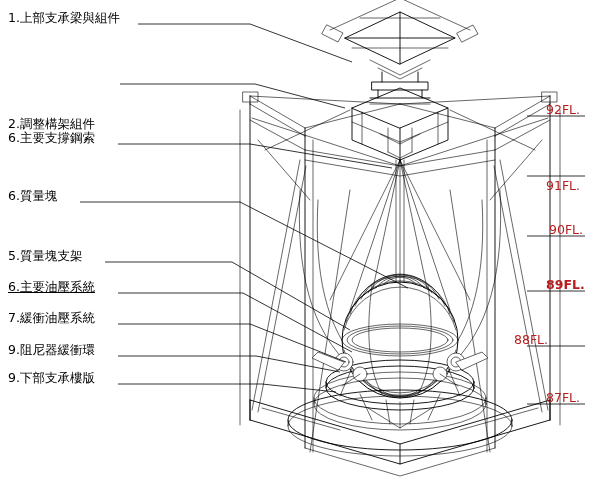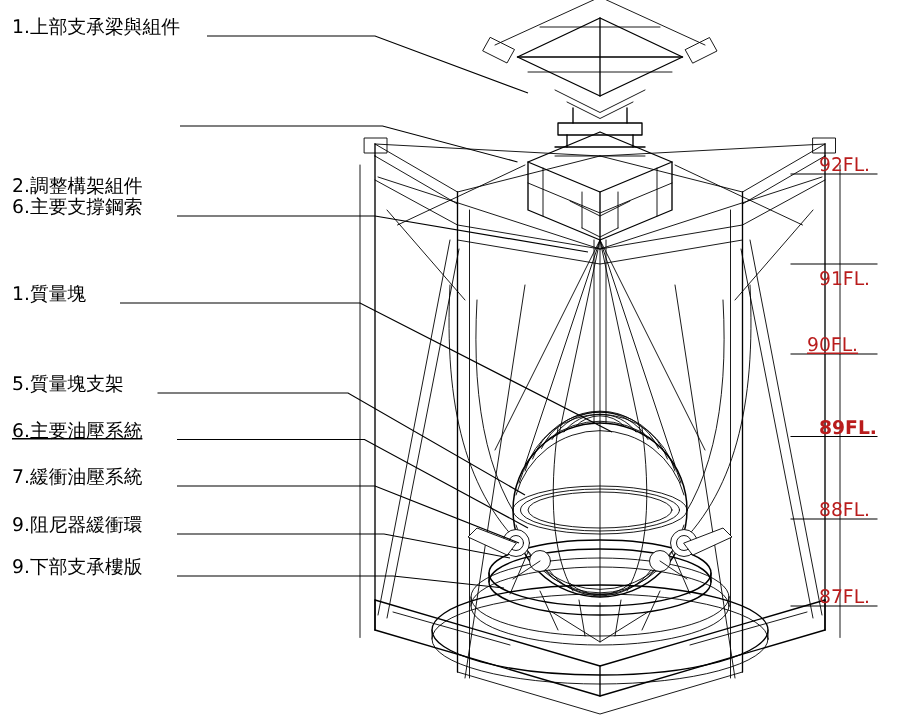--- a/index.html
+++ b/index.html
@@ -229,27 +229,27 @@
       <path d="M527 236 L585 236"></path>
       <path d="M527 291 L585 291"></path>
       <path d="M527 346 L585 346"></path>
       <path d="M527 404 L585 404"></path>
     </g>
   </svg>
 
   <div class="label" style="left:8px; top:12px;">1.上部支承梁與組件</div>
   <div class="label" style="left:8px; top:72px;margin-top:46px;">2.調整構架組件</div>
   <div class="label" style="left:8px; top:132px;">6.主要支撐鋼索</div>
-  <div class="label" style="left:8px; top:190px;">1.質量塊</div>
+  <div class="label" style="left:8px; top:190px;">6.質量塊</div>
   <div class="label" style="left:8px; top:250px;">5.質量塊支架</div>
   <div class="label" style="left:8px; top:281px;text-decoration:underline;">6.主要油壓系統</div>
   <div class="label" style="left:8px; top:312px;">7.緩衝油壓系統</div>
   <div class="label" style="left:8px; top:344px;">9.阻尼器緩衝環</div>
   <div class="label" style="left:8px; top:372px;">9.下部支承樓版</div>
 
   <div class="floor-label" style="left:546px; top:104px;">92FL.</div>
   <div class="floor-label" style="left:546px; top:180px;">91FL.</div>
-  <div class="floor-label" style="left:538px; top:224px;text-decoration:underline;">90FL.</div>
+  <div class="floor-label" style="left:549px; top:224px;">90FL.</div>
   <div class="floor-label" style="left:546px; top:279px;font-weight:bold;">89FL.</div>
-  <div class="floor-label" style="left:546px; top:334px;">88FL.</div>
+  <div class="floor-label" style="left:514px; top:334px;">88FL.</div>
   <div class="floor-label" style="left:546px; top:392px;text-align:center;">87FL.</div>
 
 </div>
 
 </body></html>

